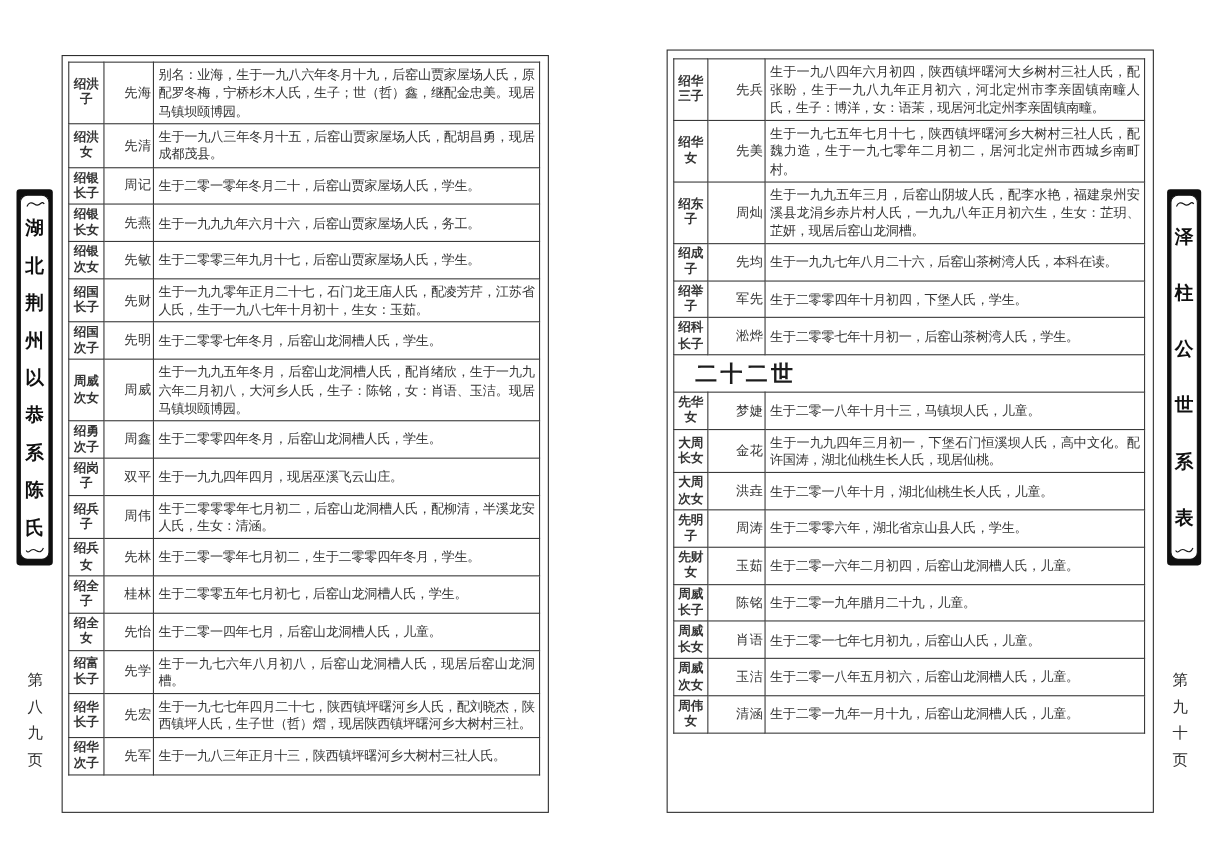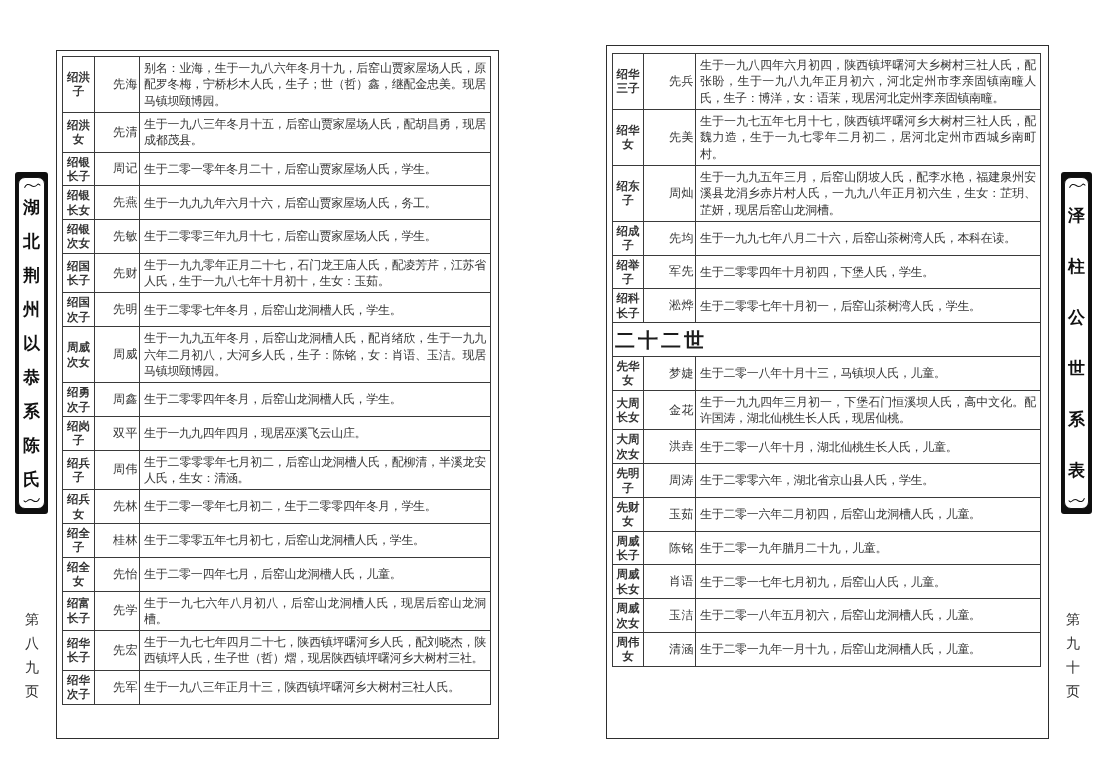--- a/index.html
+++ b/index.html
@@ -23,21 +23,21 @@
   }
   td.nm{width:45px;text-align:right;font-size:12px;padding:2px 1px;letter-spacing:.5px;}
   .frame-right td.rel{width:31px;}
   .frame-right td.nm{width:52px;}
   td.ds{
     font-size:12px;line-height:1.36;padding:3px 4px;text-align:justify;
     letter-spacing:-0.3px;word-break:break-all;
   }
   tr.gen-header td{
     font-size:20px;font-weight:700;letter-spacing:3px;color:#1c1c1c;
-    padding:5px 3px 4px 2px;text-align:left;line-height:1.2;
+    padding:5px 3px 4px 19px;text-align:left;line-height:1.2;
   }
   
   .banner{
     position:absolute;background:#0f0f0f;border-radius:3px;padding:5px 3px;
     display:flex;box-sizing:border-box;
   }
   .banner-left{left:15px;top:172px;width:33px;height:342px;}
   .banner-right{left:1061px;top:172px;width:31px;height:342px;}
   .banner-inner{
     flex:1;background:#fff;border:1px solid #161616;border-radius:7px;

